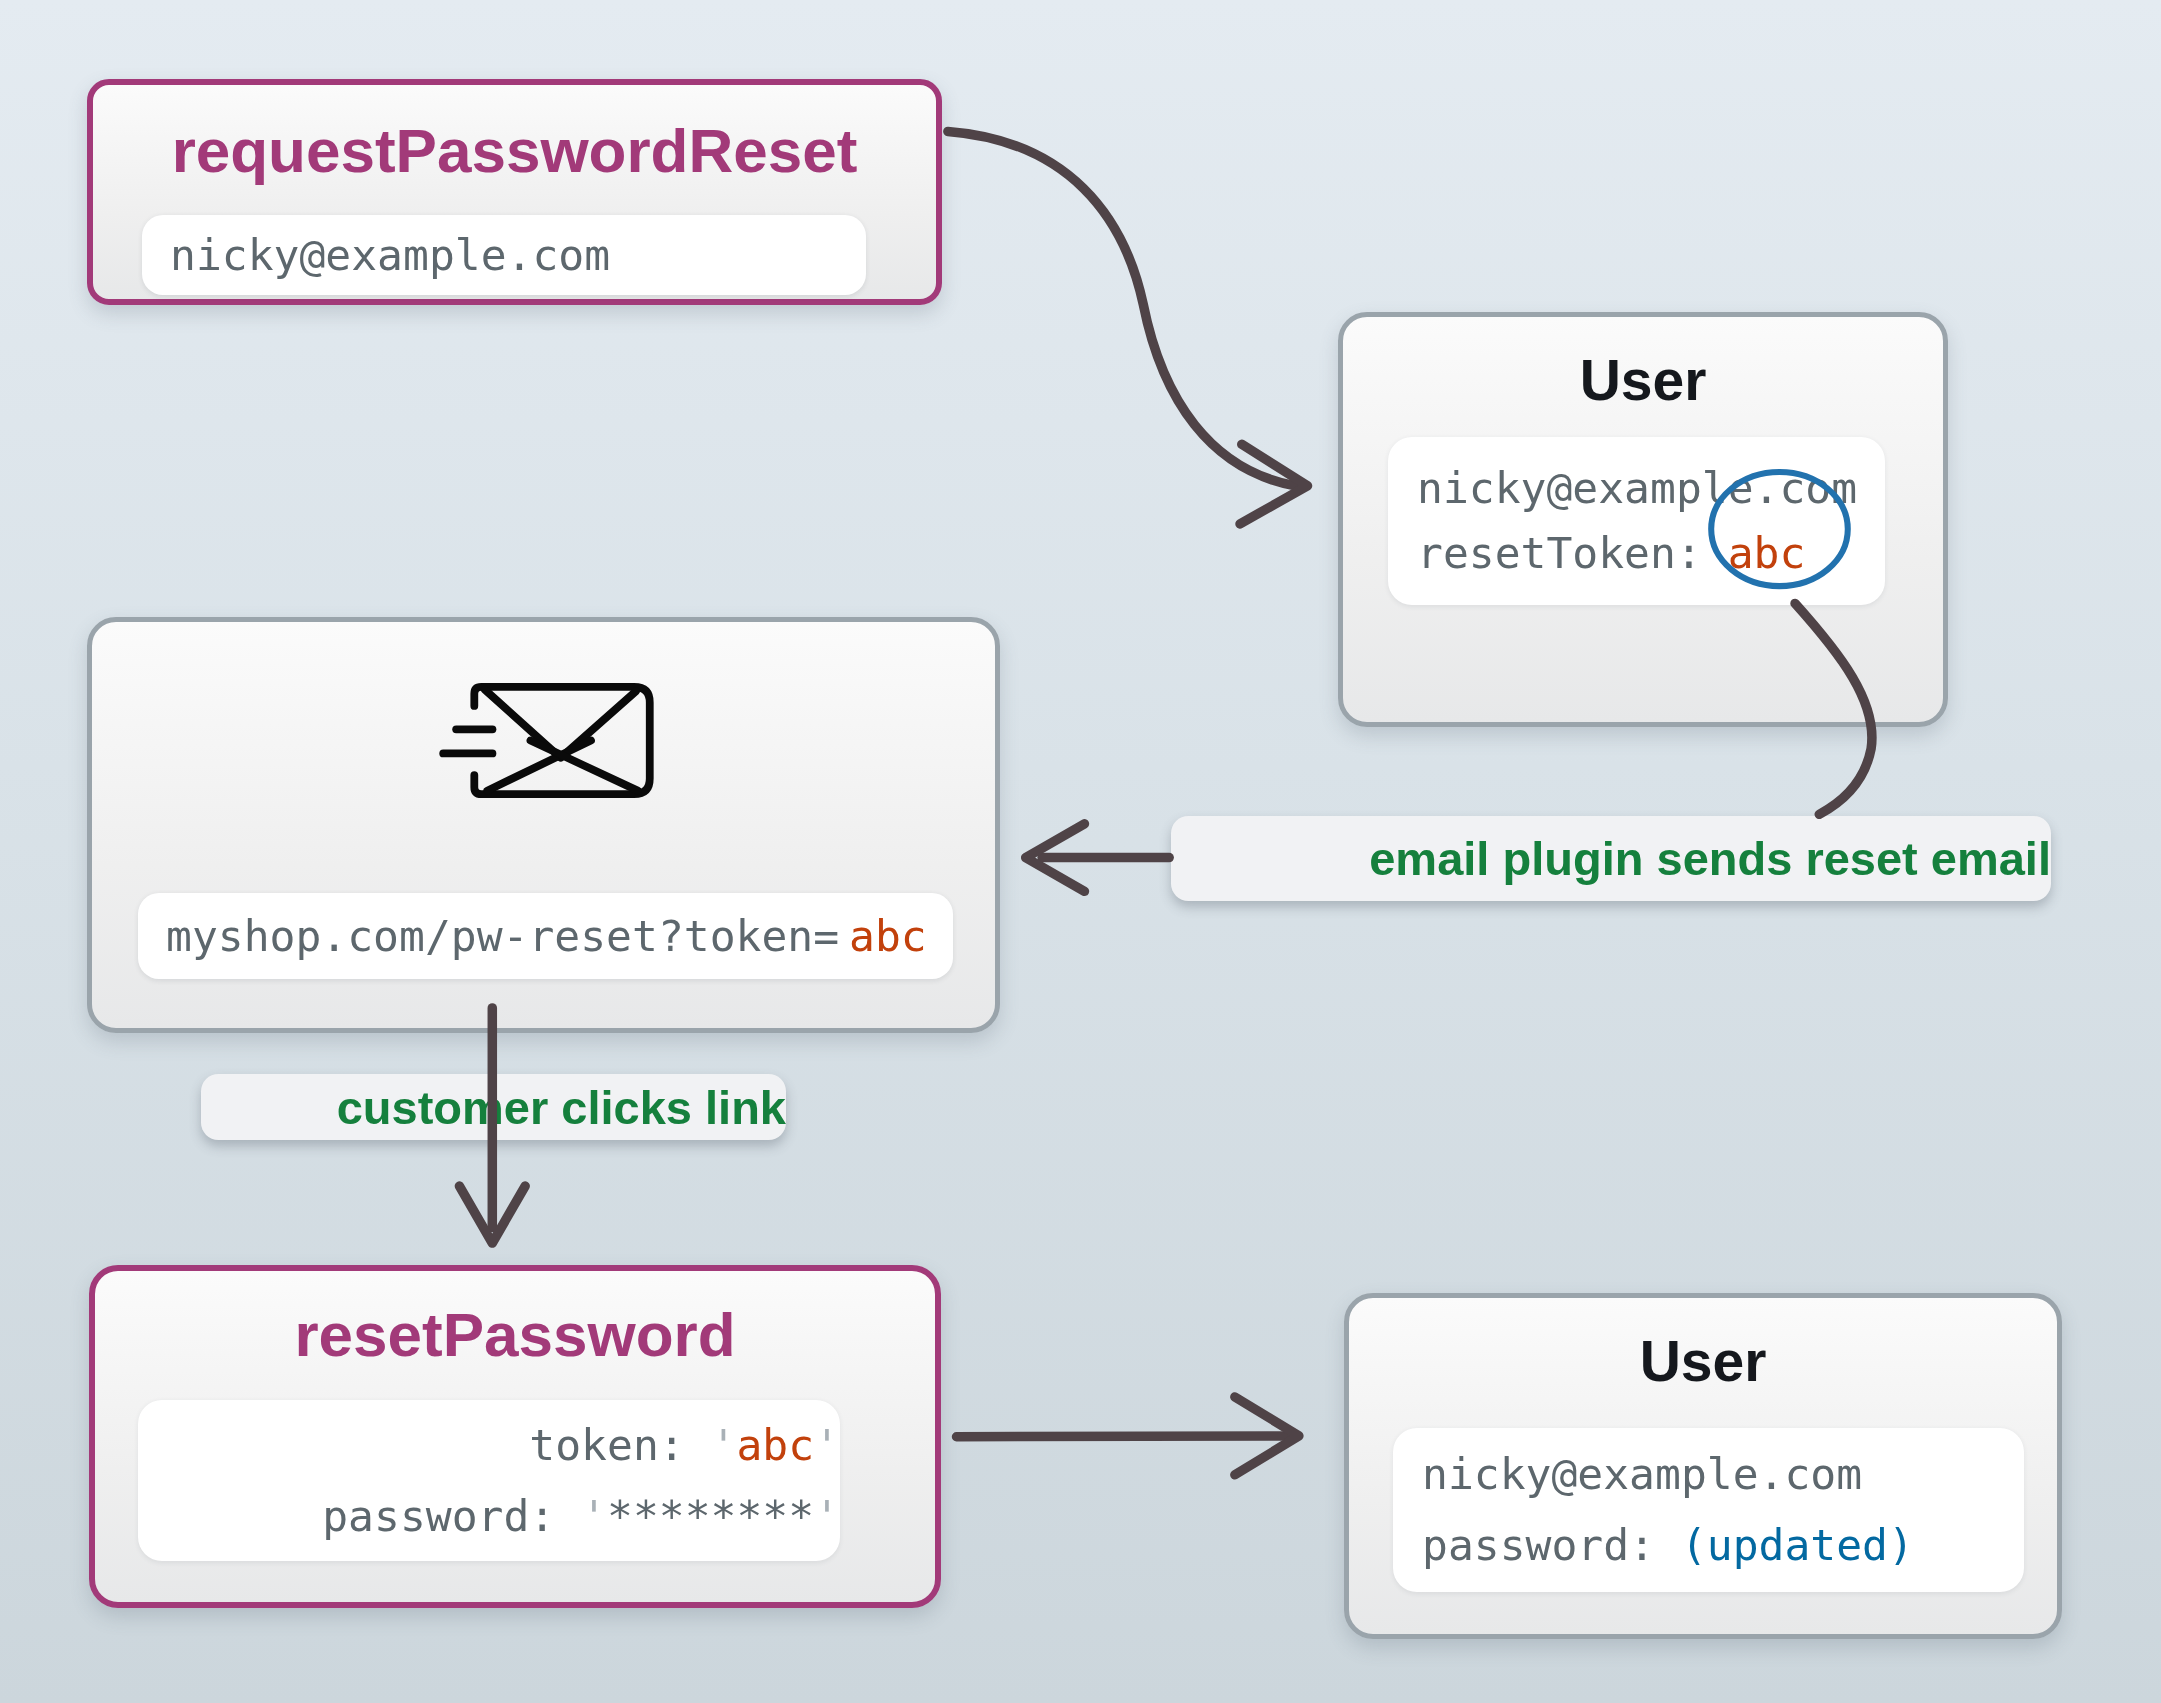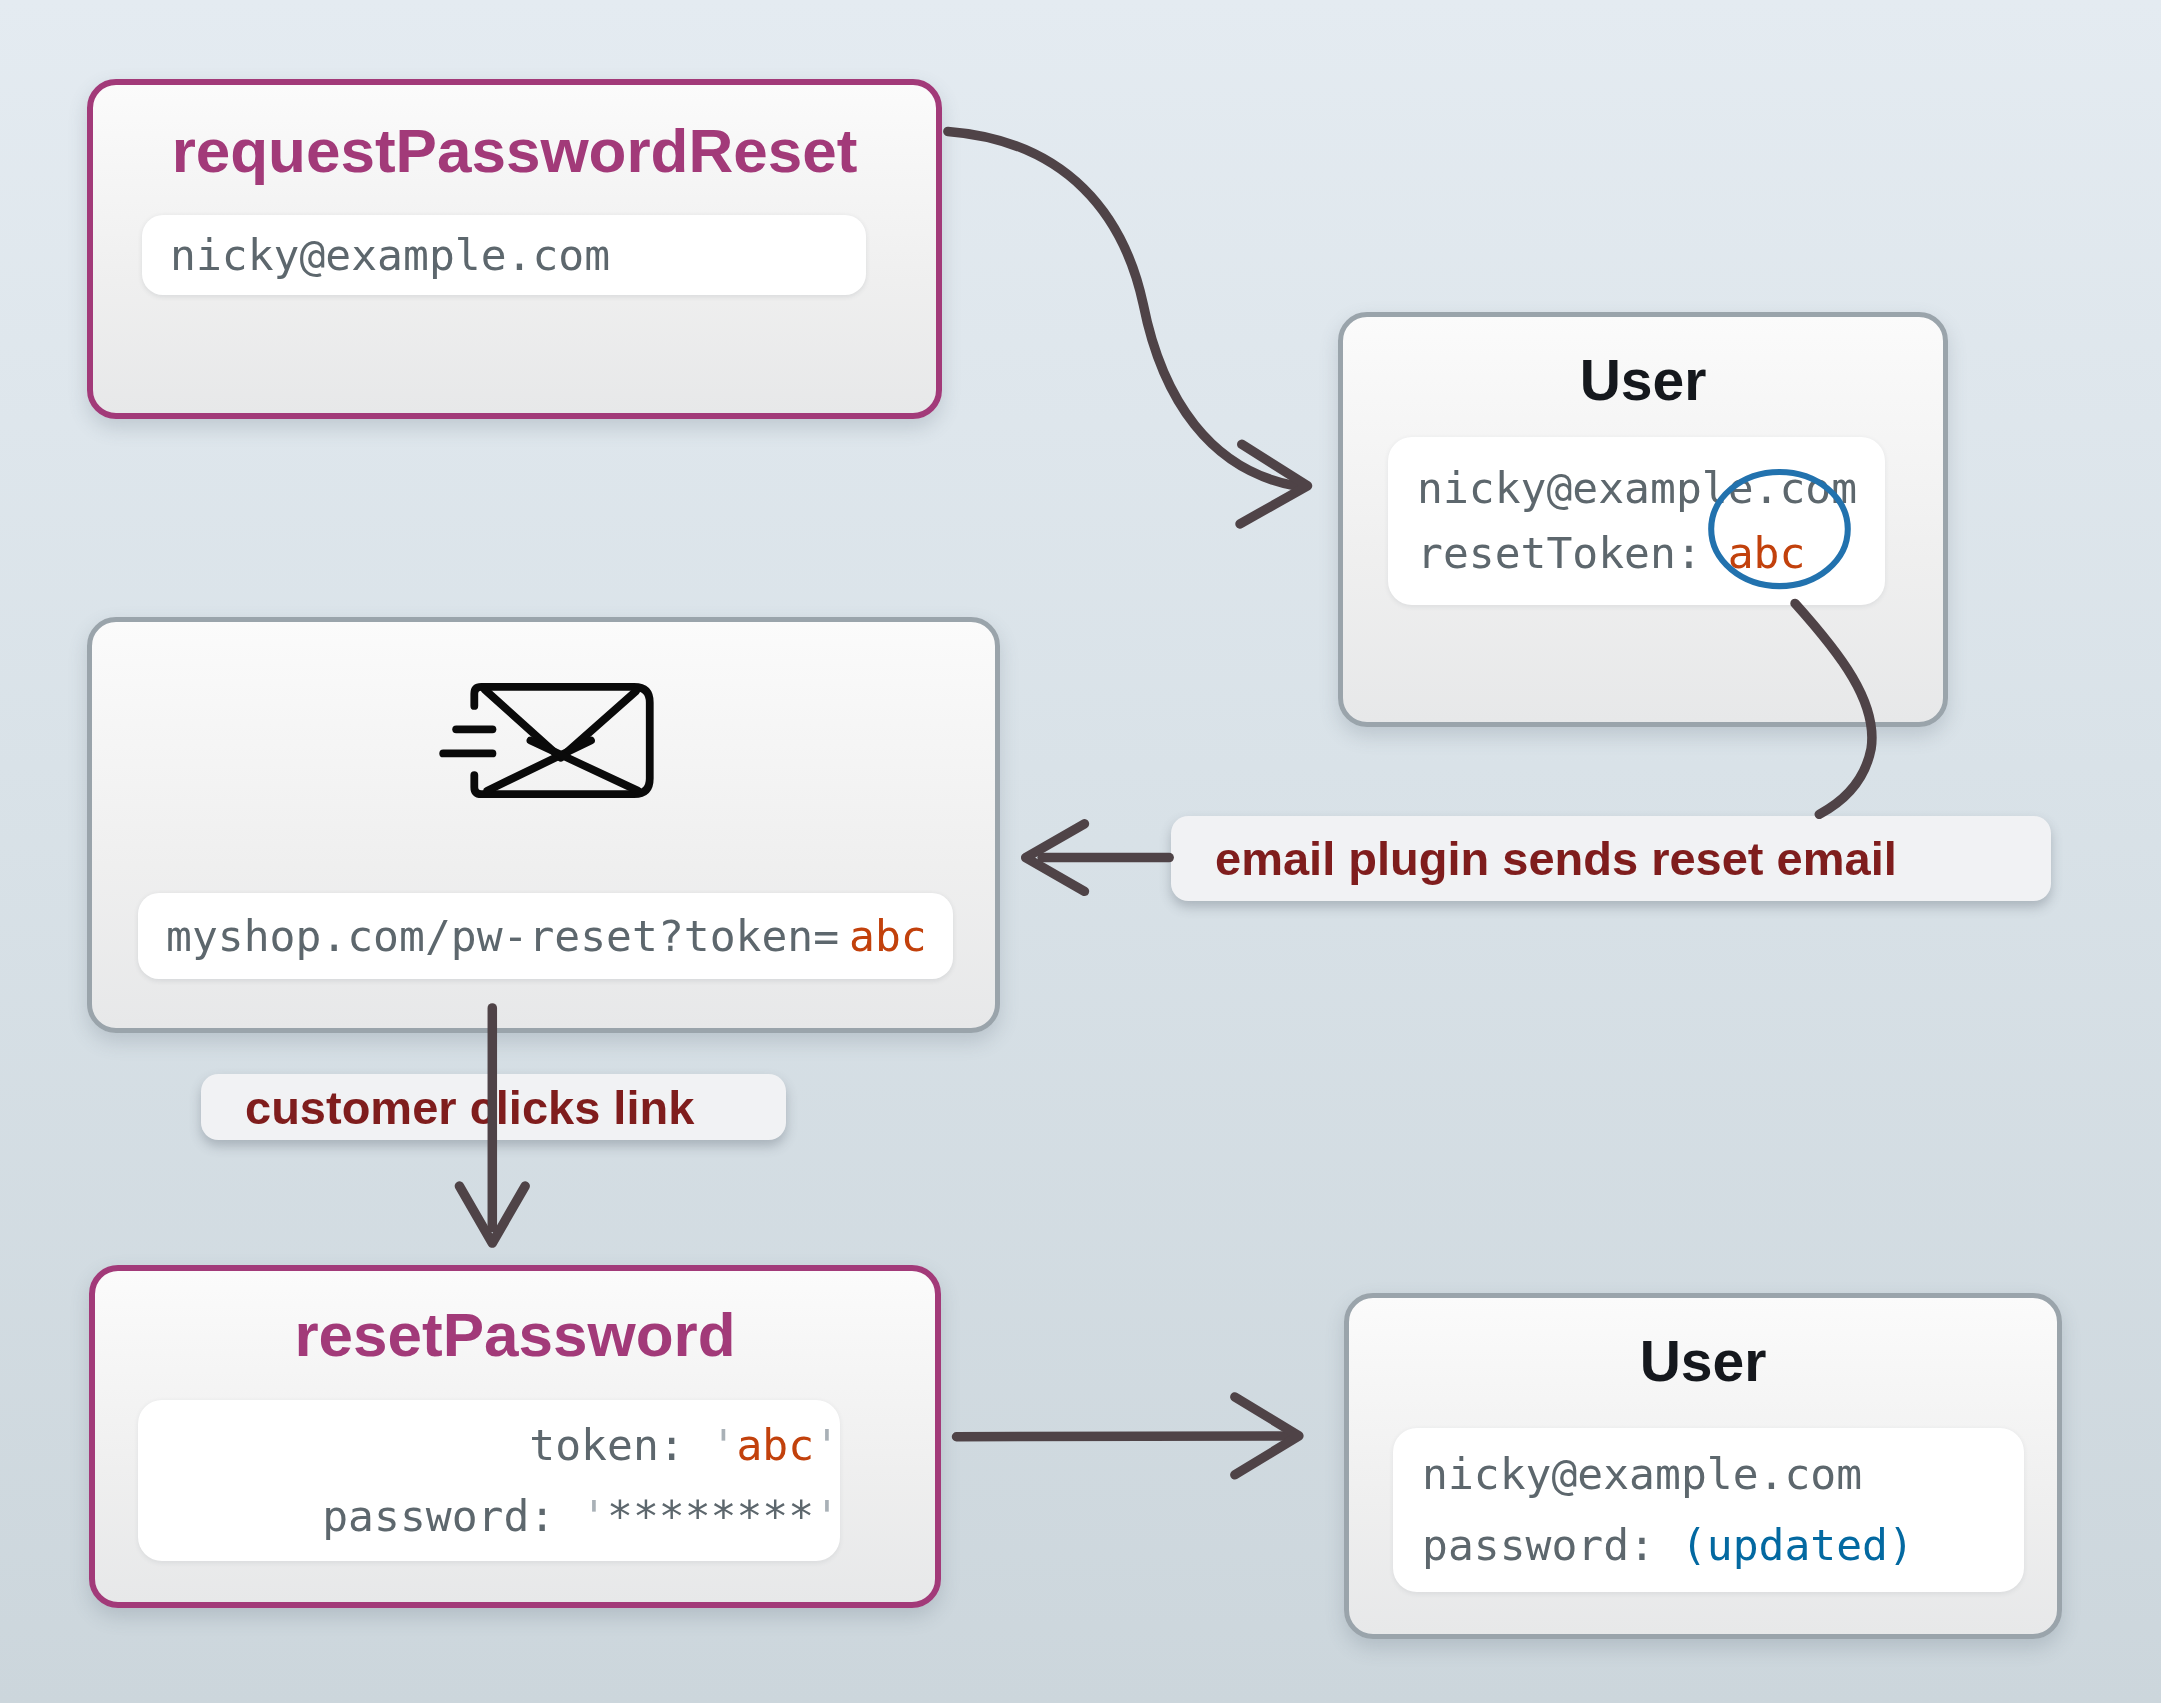--- a/index.html
+++ b/index.html
@@ -34,35 +34,35 @@
     box-shadow:0 1.7px 5.2px rgba(40,50,60,.08);
     white-space:pre;
   }
   .panel .line{line-height:1;}
   .t-gray{color:#5d676d;}
   .t-blue{color:#c2410c;}
   .t-green{color:#0369a1;}
   .t-quote{color:#a9b1b7;}
   .steplabel{
     position:absolute;background:#f1f2f4;border-radius:17.3px;
-    display:flex;align-items:center;justify-content:flex-start;
-    font-weight:bold;font-size:47px;color:#7f1d1d;
+    display:flex;align-items:center;justify-content:flex-end;
+    font-weight:bold;font-size:47px;color:#15803d;
     box-shadow:0 6px 12px rgba(65,75,90,.30);
     white-space:pre;
     padding-left:44px;
   }
   #overlay{position:absolute;left:0;top:0;z-index:6;}
   .envelope{position:absolute;}
 </style>
 </head>
 <body>
 
 <div id="canvas">
 
-  <div class="node purple" style="left:87px;top:79px;width:855px;height:340px;">
+  <div class="node purple" style="left:87px;top:79px;width:855px;height:226px;border-radius:22px;">
     <div class="node-title purple" style="top:35px;">requestPasswordReset</div>
     <div class="chip" style="left:49px;top:130px;width:724px;height:80px;">
       <span>nicky@example.com</span>
     </div>
   </div>
 
   <div class="node gray" style="left:1338px;top:284px;width:610px;height:415px;">
     <div class="node-title dark" style="top:35px;">User</div>
     <div class="panel" style="left:45px;top:120px;width:497px;height:168px;gap:22.5px;">
       <div class="line">nicky@example.com</div>

